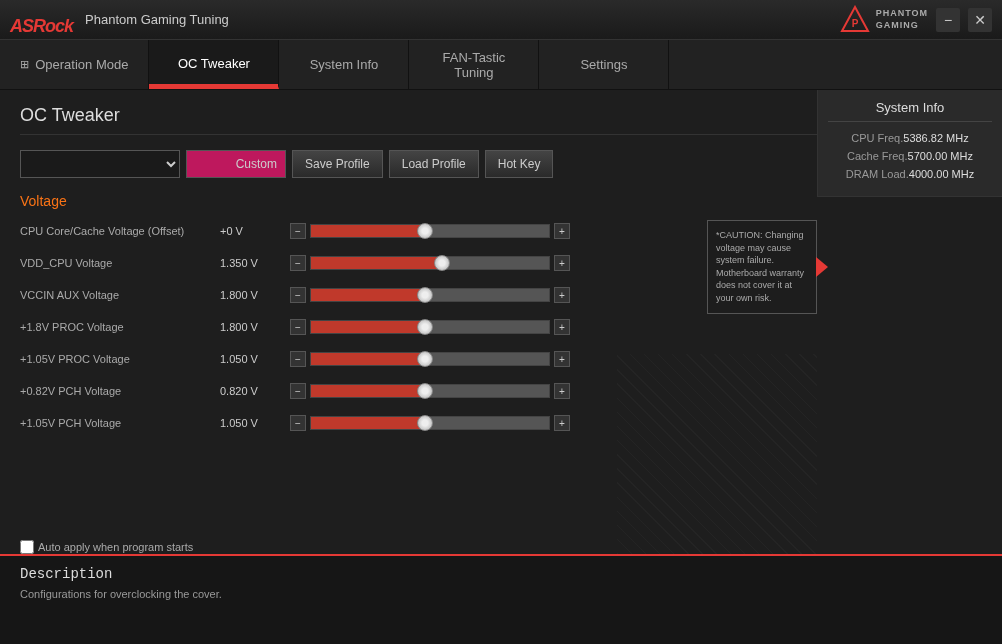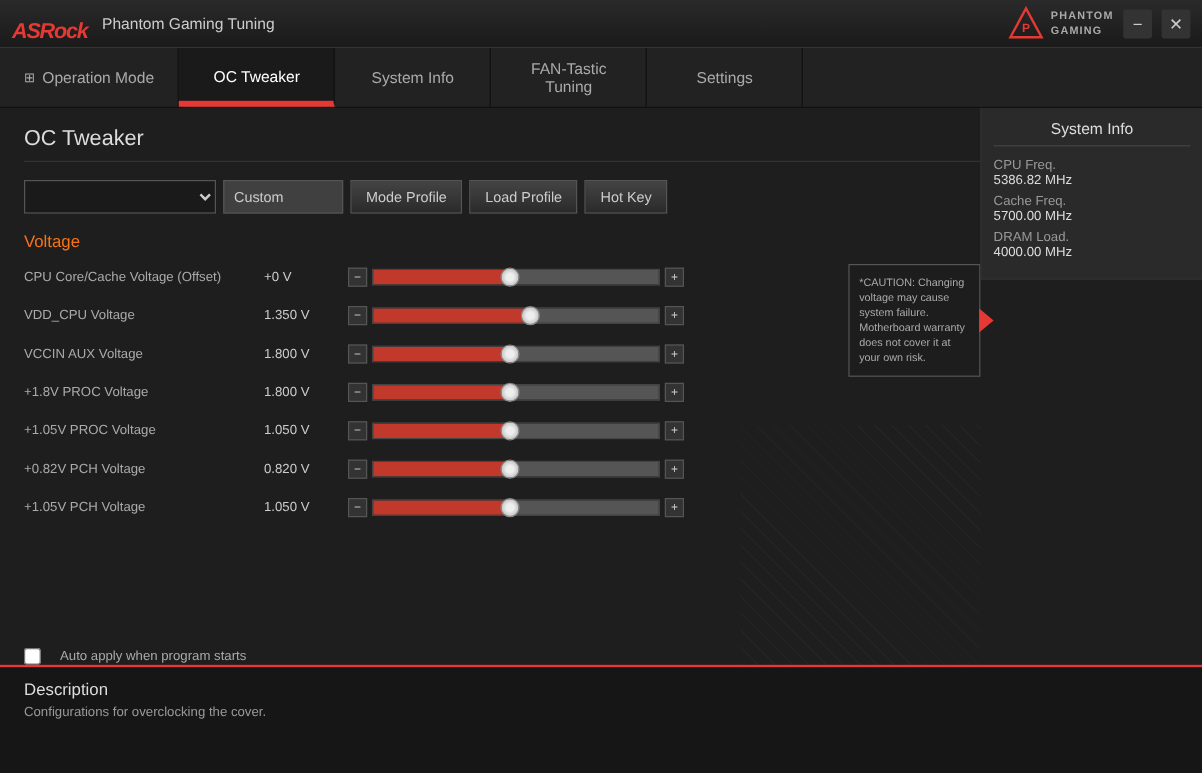--- a/index.html
+++ b/index.html
@@ -144,27 +144,28 @@
       background: #1a1a1a;
       border: 1px solid #555;
       color: #ccc;
       padding: 4px 8px;
       font-size: 12px;
       width: 160px;
       height: 28px;
       cursor: pointer;
     }
     #profile-name-input {
-      background: #404040;
+      background: #be185d;
       border: 1px solid #555;
       color: #ccc;
       padding: 4px 8px;
       font-size: 12px;
       width: 100px;
       height: 28px;
+      text-align: right;
     }
     .profile-btn {
       background: linear-gradient(to bottom, #444, #2a2a2a);
       border: 1px solid #555;
       color: #ccc;
       padding: 4px 12px;
       font-size: 12px;
       height: 28px;
       cursor: pointer;
     }
@@ -273,36 +274,35 @@
     #system-info-title {
       font-size: 13px;
       color: #ddd;
       text-align: center;
       margin-bottom: 10px;
       border-bottom: 1px solid #444;
       padding-bottom: 6px;
     }
     .info-row {
       display: flex;
-      justify-content: flex-start;
+      justify-content: center;
       margin-bottom: 6px;
       font-size: 11px;
-      flex-direction: column;
     }
     .info-label { color: #999; }
     .info-value { color: #ddd; }
 
     #bottom-bar {
       position: absolute;
       bottom: 90px;
       left: 20px;
       right: 185px;
       display: flex;
       align-items: center;
-      gap: 16px;
+      gap: 4px;
     }
     #auto-apply-checkbox {
       width: 14px;
       height: 14px;
       cursor: pointer;
     }
     #auto-apply-label {
       font-size: 11px;
       color: #aaa;
     }
@@ -342,20 +342,21 @@
       right: 0;
       height: 90px;
       background: #161616;
       border-top: 2px solid #e53935;
       padding: 10px 20px;
     }
     #description-title {
       font-size: 14px;
       color: #ddd;
       margin-bottom: 6px;
+      font-family: Liberation Mono, monospace;
     }
     #description-text {
       font-size: 11px;
       color: #999;
     }
 
     
     #bg-pattern {
       position: absolute;
       bottom: 90px;
@@ -417,21 +418,21 @@
 <div id="main-content">
 
   <div id="oc-tweaker">
     <div id="oc-title">OC Tweaker</div>
 
     <div id="profile-bar">
       <select id="profile-dropdown">
         <option value=""></option>
       </select>
       <input id="profile-name-input" type="text" value="Custom" style="">
-      <button class="profile-btn">Mode Profile</button>
+      <button class="profile-btn">Save Profile</button>
       <button class="profile-btn">Load Profile</button>
       <button class="profile-btn">Hot Key</button>
     </div>
 
     <div id="voltage-section">
       <div id="voltage-title">Voltage</div>
 
       <div id="voltage-rows">
           <div class="voltage-row">
     <div class="voltage-label">CPU Core/Cache Voltage (Offset)</div>

